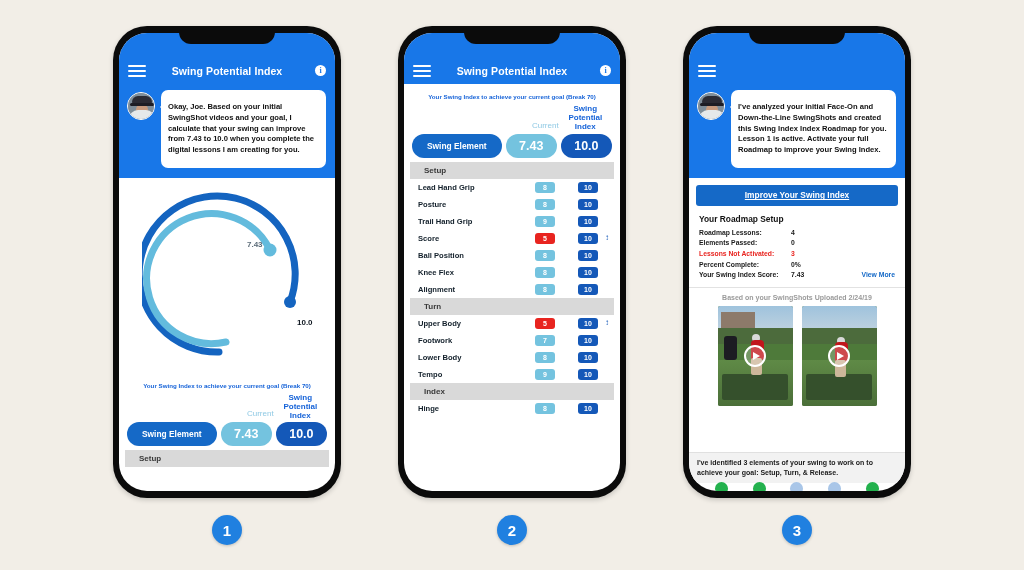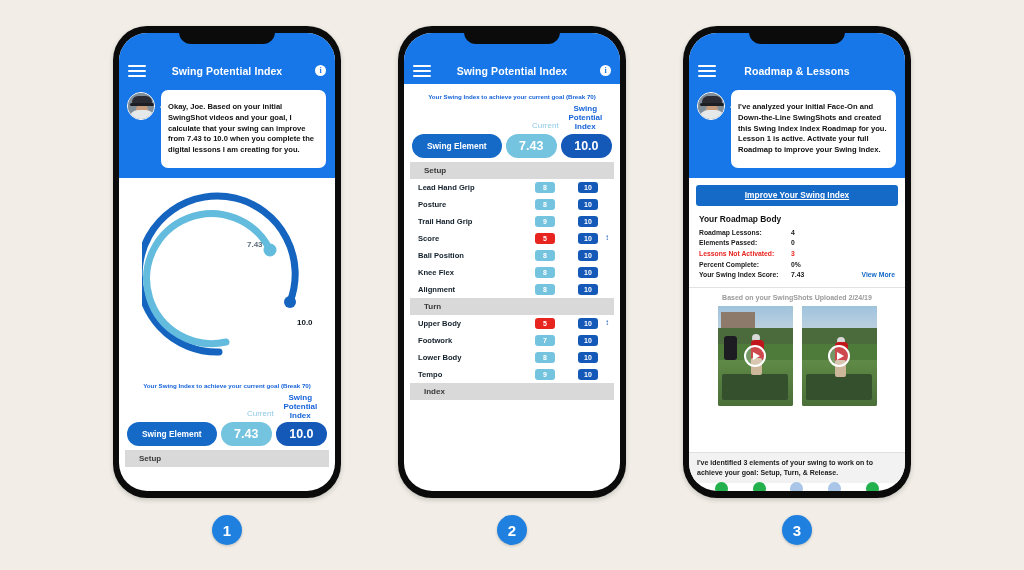--- a/index.html
+++ b/index.html
@@ -380,52 +380,59 @@
           </div>
           <div class="elem-row">
             <div class="elem-name">Tempo</div>
             <div class="pill-gap">
               <div class="pill ok">9</div>
             </div>
             <div class="pill goal">10</div>
             <div class="arrow-slot"></div>
           </div>
           <div class="section-head">Index</div>
+          <div class="elem-row">
+            <div class="elem-name">Hinge</div>
+            <div class="pill-gap">
+              <div class="pill ok">8</div>
+            </div>
+            <div class="pill goal">10</div>
+            <div class="arrow-slot"></div>
+          </div>
         </div>
     </div>
   </div>
 
   <div class="phone" style="left:683px; top:26px;">
     <div class="notch"></div>
     <div class="screen">
       <div class="statusbar"></div>
       <div class="appbar">
         <div class="hamburger">
             <i></i>
             <i></i>
             <i></i>
           </div>
-        <div class="appbar-title">Roadmap &amp; Lessons</div>
       </div>
 
       <div class="chatzone">
         <div class="avatar">
           <span class="sky"></span>
             <span class="face"></span>
             <span class="cap"></span>
           <span class="brim"></span>
             <span class="shirt"></span>
         </div>
         <div class="bubble">I've analyzed your initial Face-On and Down-the-Line SwingShots and created this Swing Index Index Roadmap for you. Lesson 1 is active. Activate your full Roadmap to improve your Swing Index.</div>
       </div>
 
       <div class="cta">Improve Your Swing Index</div>
 
       <div class="stats">
-        <h3>Your Roadmap Body</h3>
+        <h3>Your Roadmap Setup</h3>
         <div id="p3-stats">
             <div class="stat-line">
               <div class="stat-k">Roadmap Lessons:</div>
               <div class="stat-v">4</div>
             </div>
             <div class="stat-line">
               <div class="stat-k">Elements Passed:</div>
               <div class="stat-v">0</div>
             </div>
             <div class="stat-line alert">

